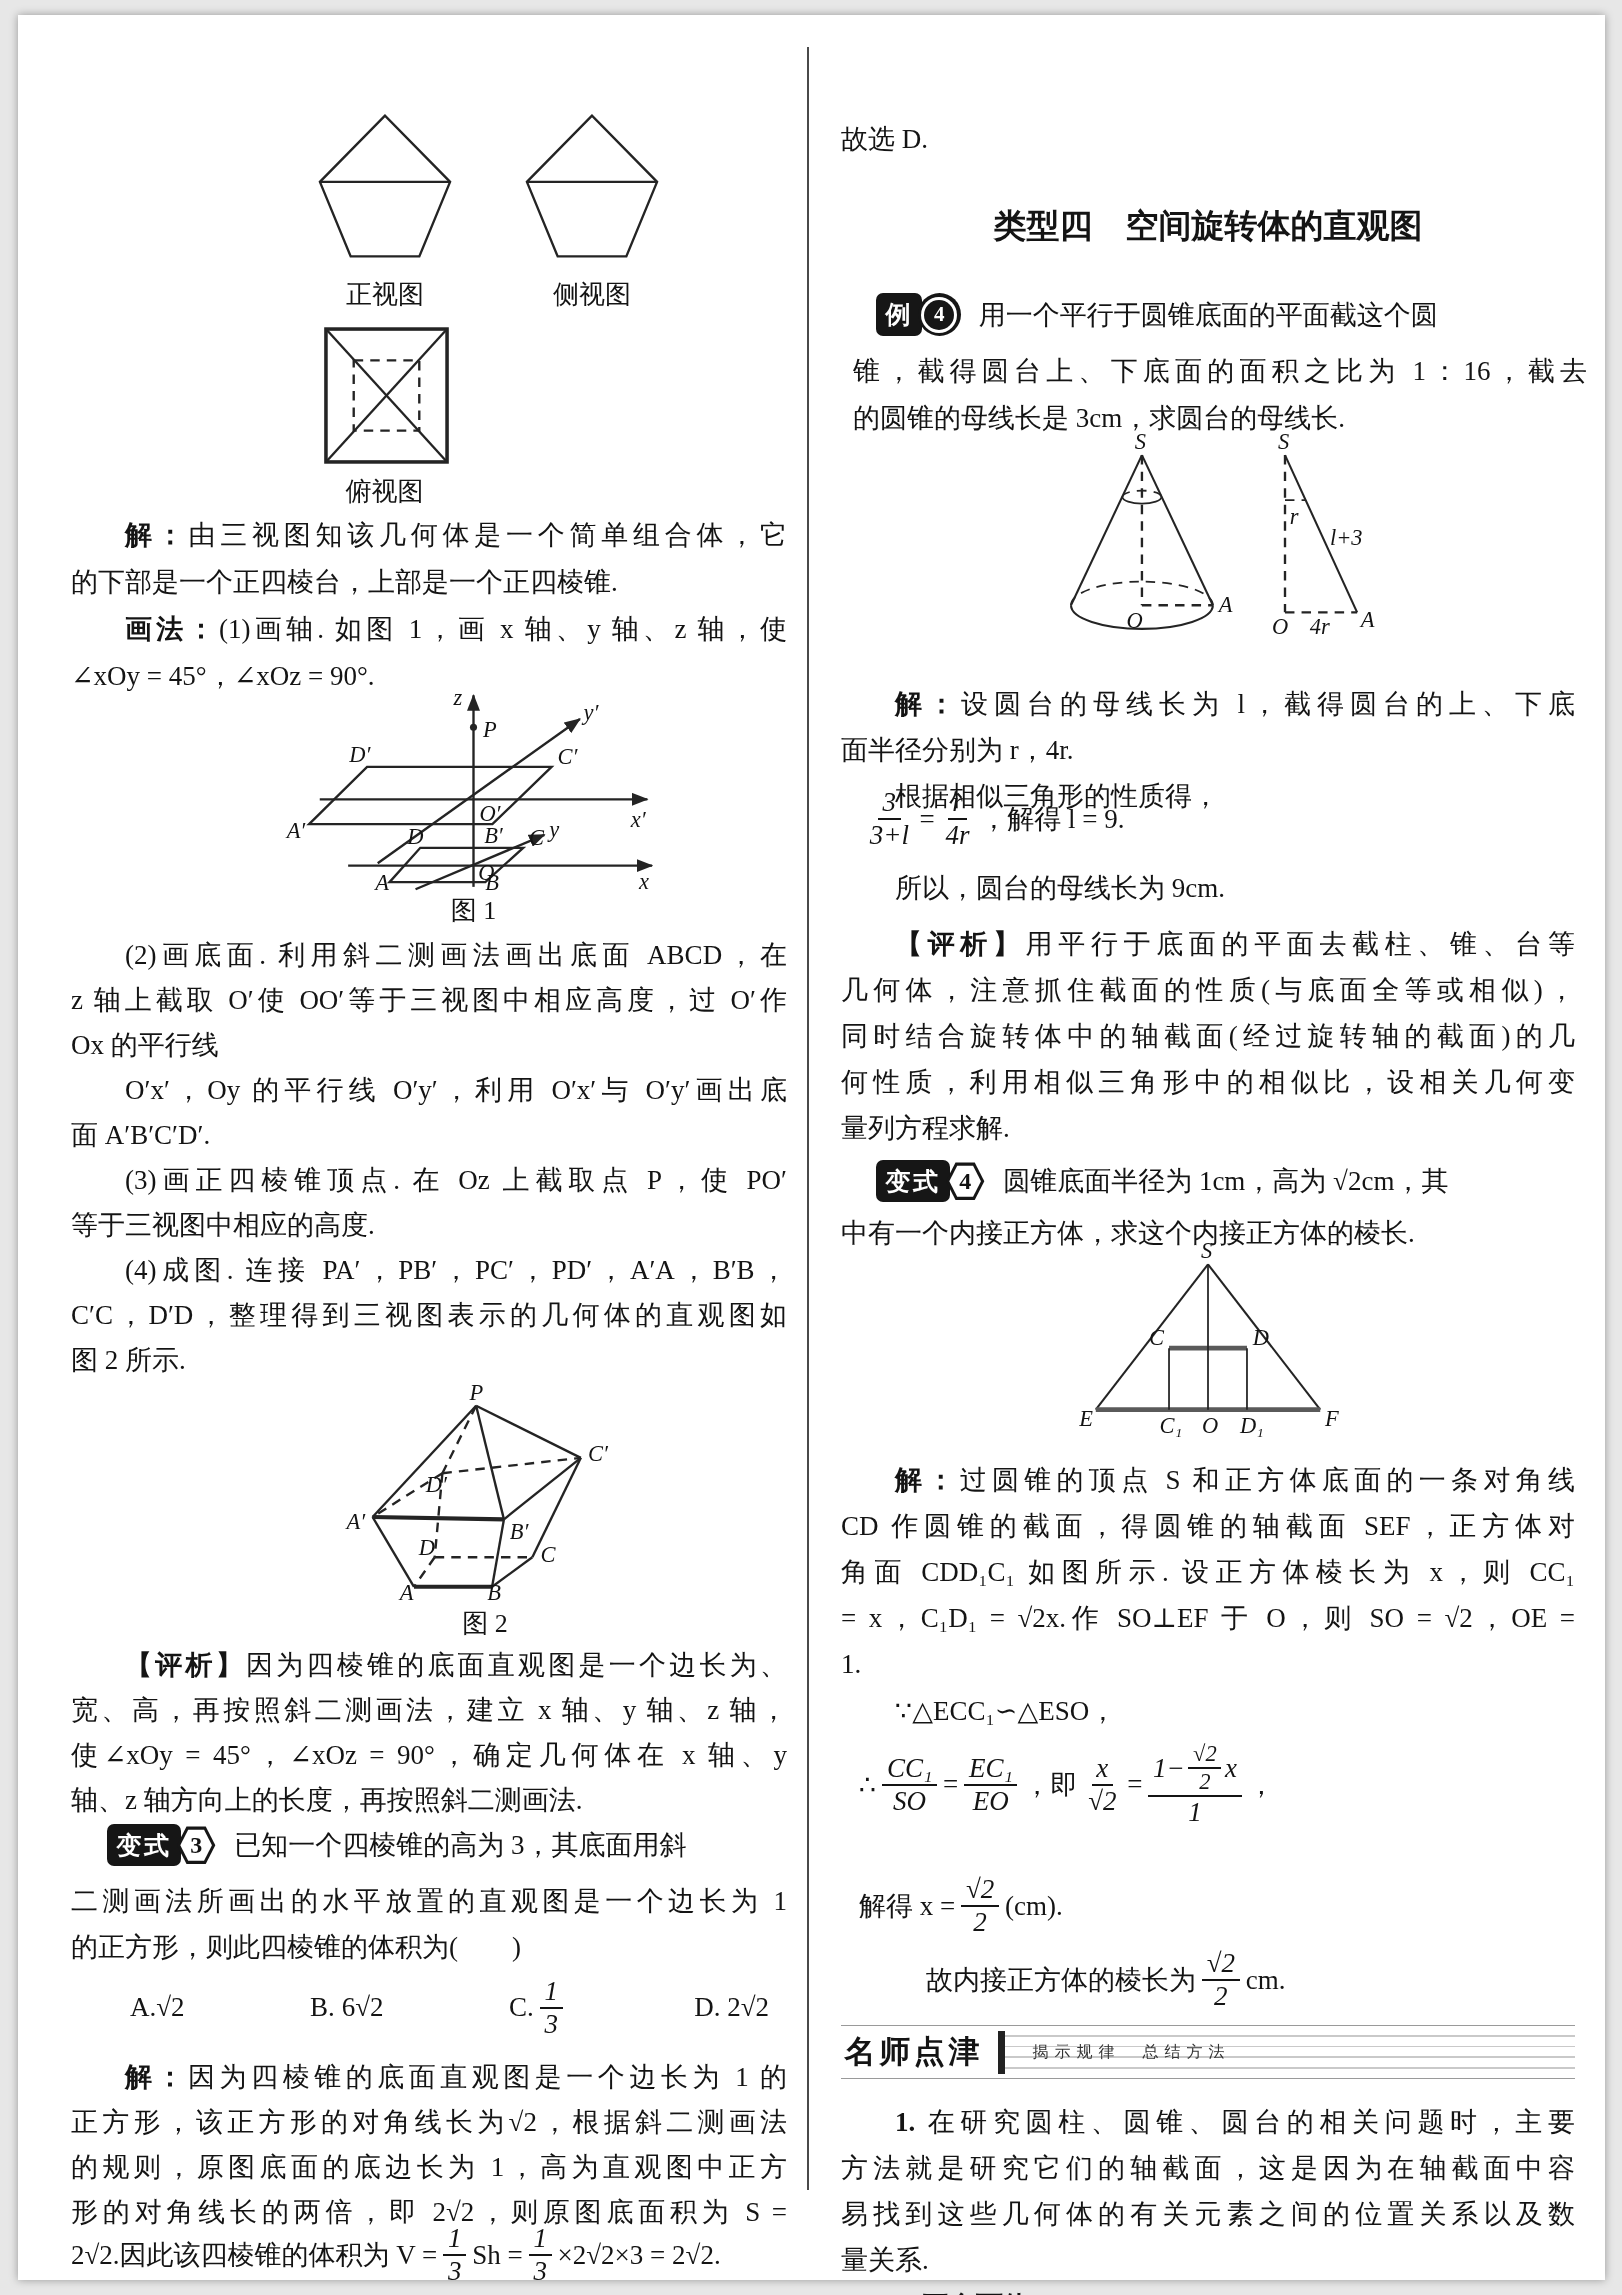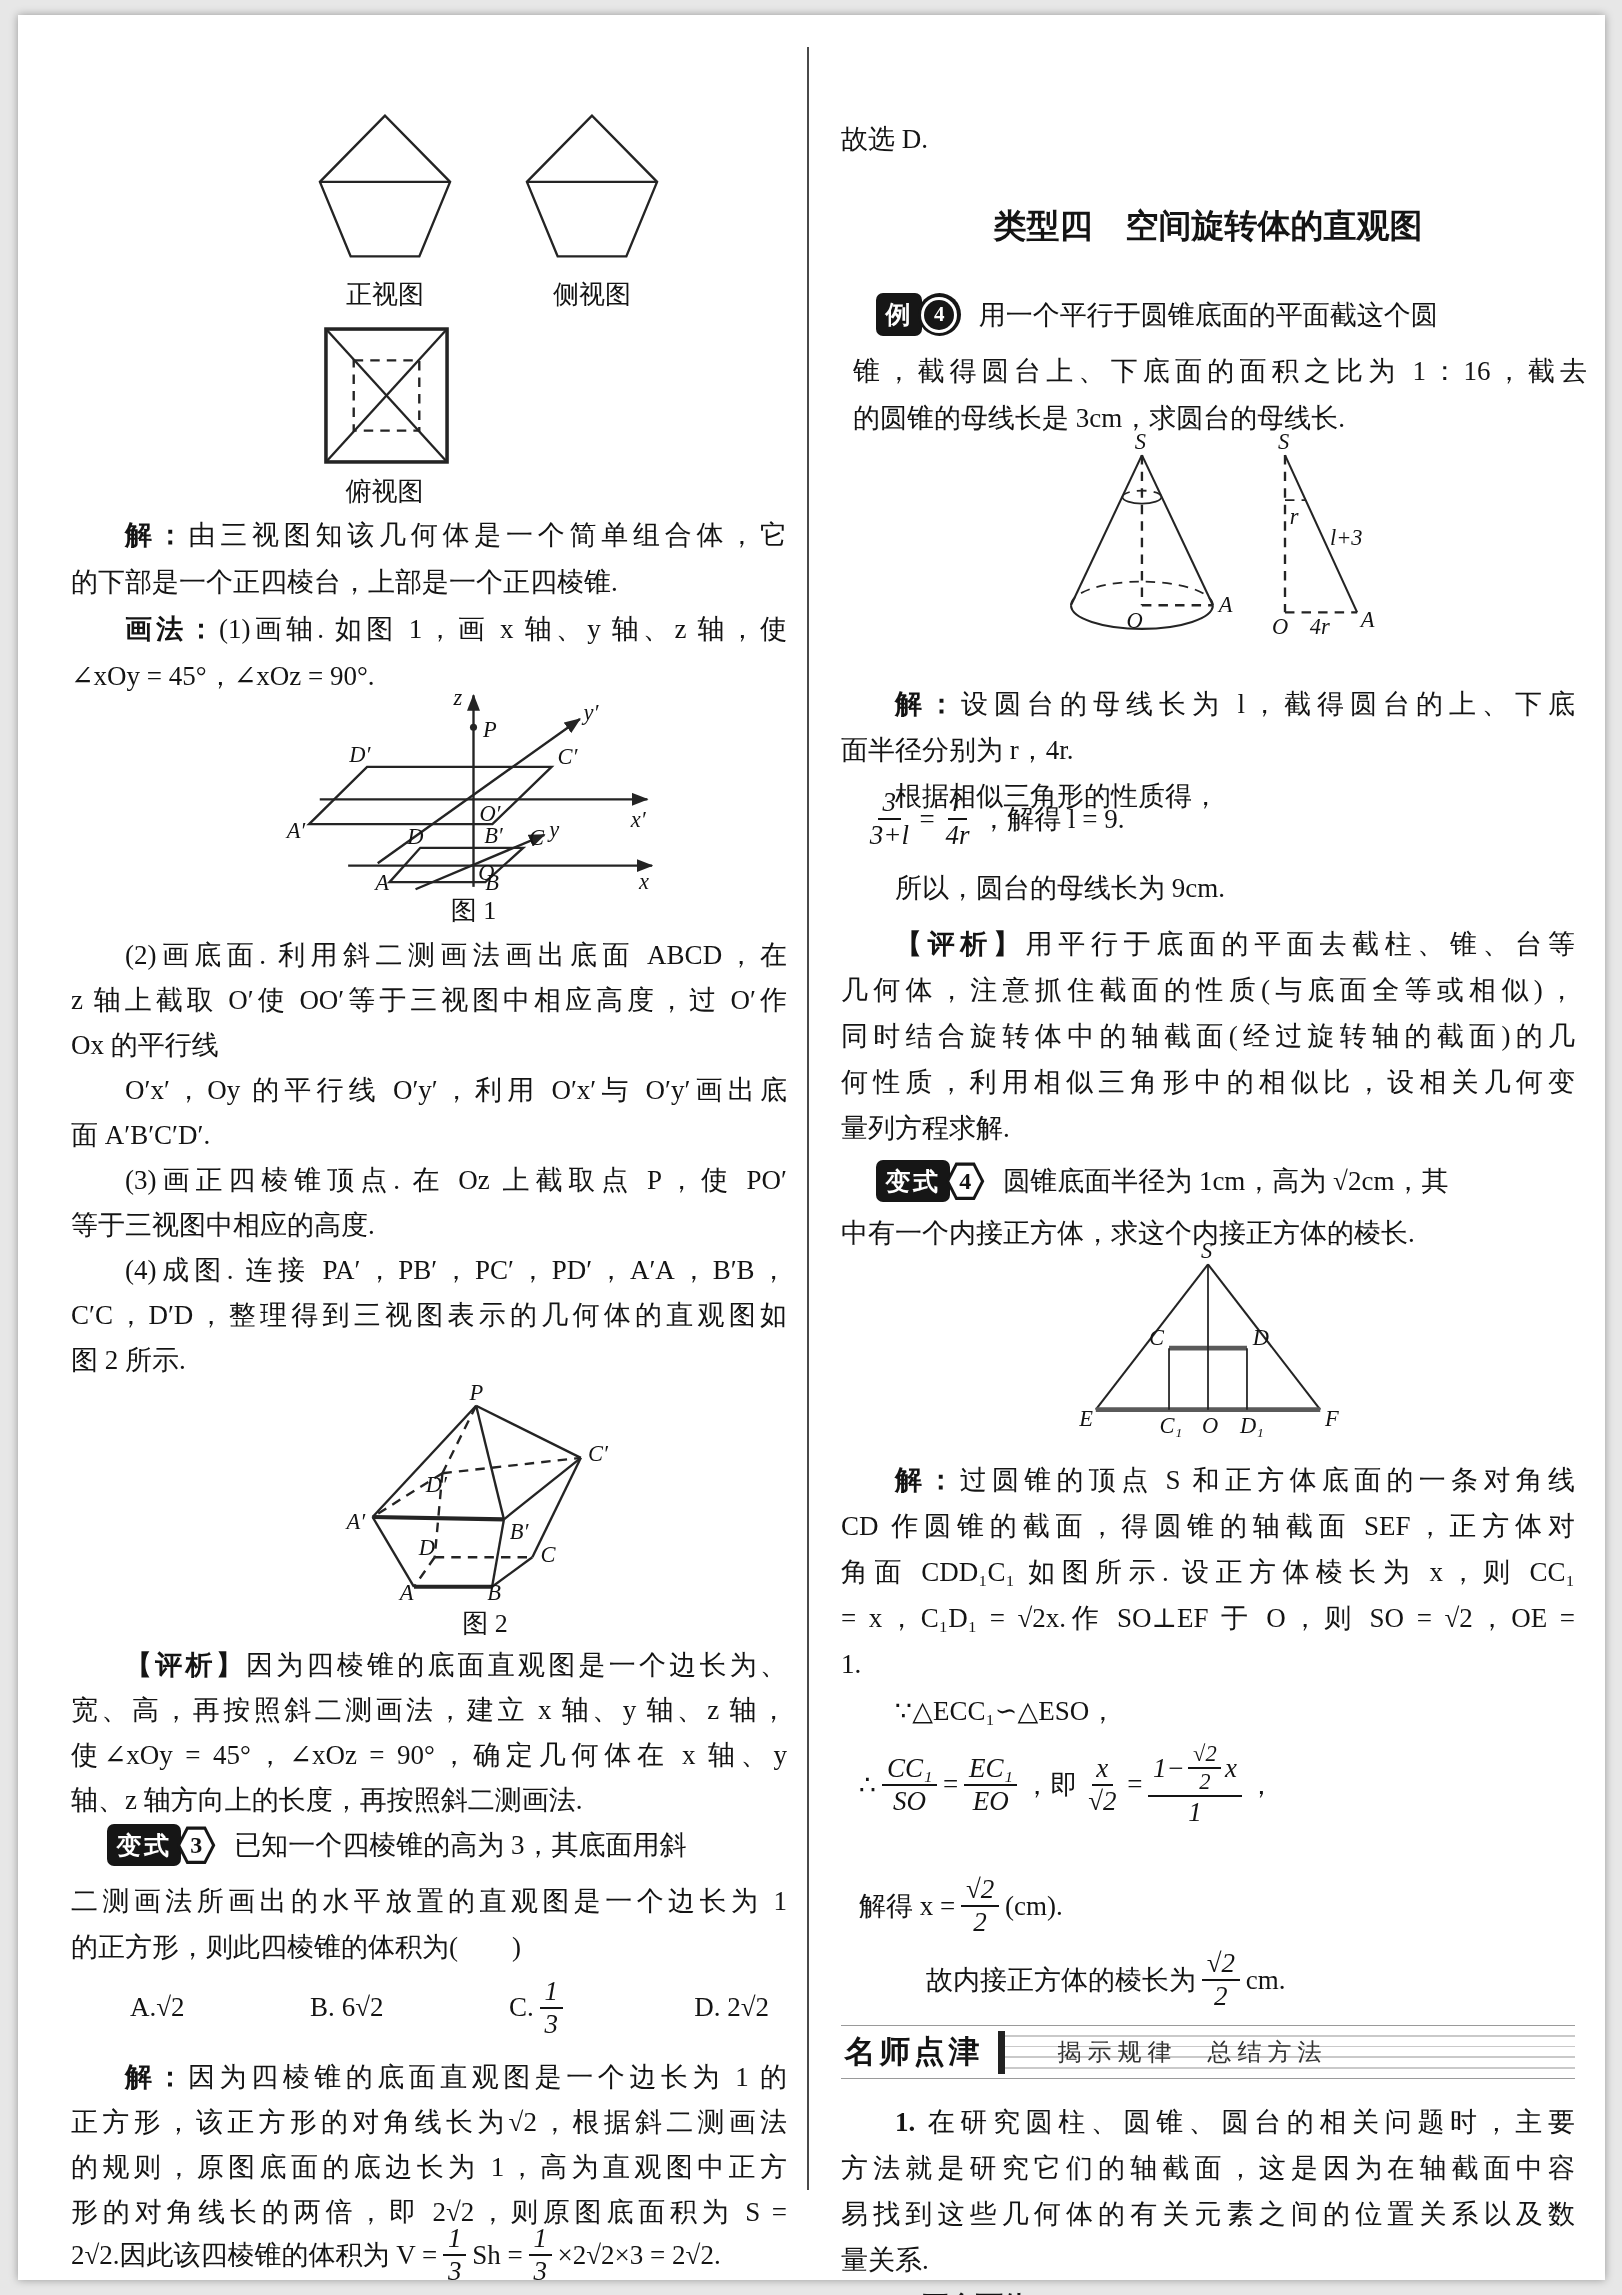--- a/index.html
+++ b/index.html
@@ -30,21 +30,21 @@
   .circ2{width:36px;height:36px;background:#fff;border-radius:50%;display:flex;align-items:center;justify-content:center;}
   .circ3{width:30px;height:30px;background:#161616;color:#fff;border-radius:50%;font-weight:bold;font-size:21px;display:flex;align-items:center;justify-content:center;}
   .badge-row{position:absolute;display:flex;align-items:center;gap:18px;font-size:27px;}
   .options{position:absolute;display:flex;align-items:center;justify-content:space-between;font-size:27px;}
   .opt{display:inline-flex;align-items:center;}
   .tips-bar{position:absolute;display:flex;align-items:center;border-top:1.8px solid #9a9a9a;border-bottom:1.8px solid #9a9a9a;background:#fff;}
   .tips-title{font-size:31px;font-weight:bold;padding:0 15.4px 0 3.6px;letter-spacing:3.6px;}
   .tips-div{width:7px;height:43px;background:#222;}
   .tips-ruled{flex:1;height:100%;display:flex;align-items:center;padding-left:27px;
     background:repeating-linear-gradient(180deg,transparent 0 9px,#c9c9c9 9px 10.7px);}
-  .tips-sub{font-size:24px;color:#333;letter-spacing:6px;background:transparent;margin-left:25px;}
+  .tips-sub{font-size:16px;color:#333;letter-spacing:6px;background:transparent;}
   svg{position:absolute;overflow:visible;}
   svg text{font-size:38px;font-style:italic;fill:#141414;font-family:"Liberation Serif","DejaVu Serif","DejaVu Sans",serif;}
   .sline{stroke:#242424;stroke-width:4;fill:none;}
   .sthick{stroke:#5a5a5a;stroke-width:8;fill:none;}
   .sdash{stroke:#242424;stroke-width:4;fill:none;stroke-dasharray:16 12;}
 </style>
 </head>
 <body>
 
 <div class="canvas">

